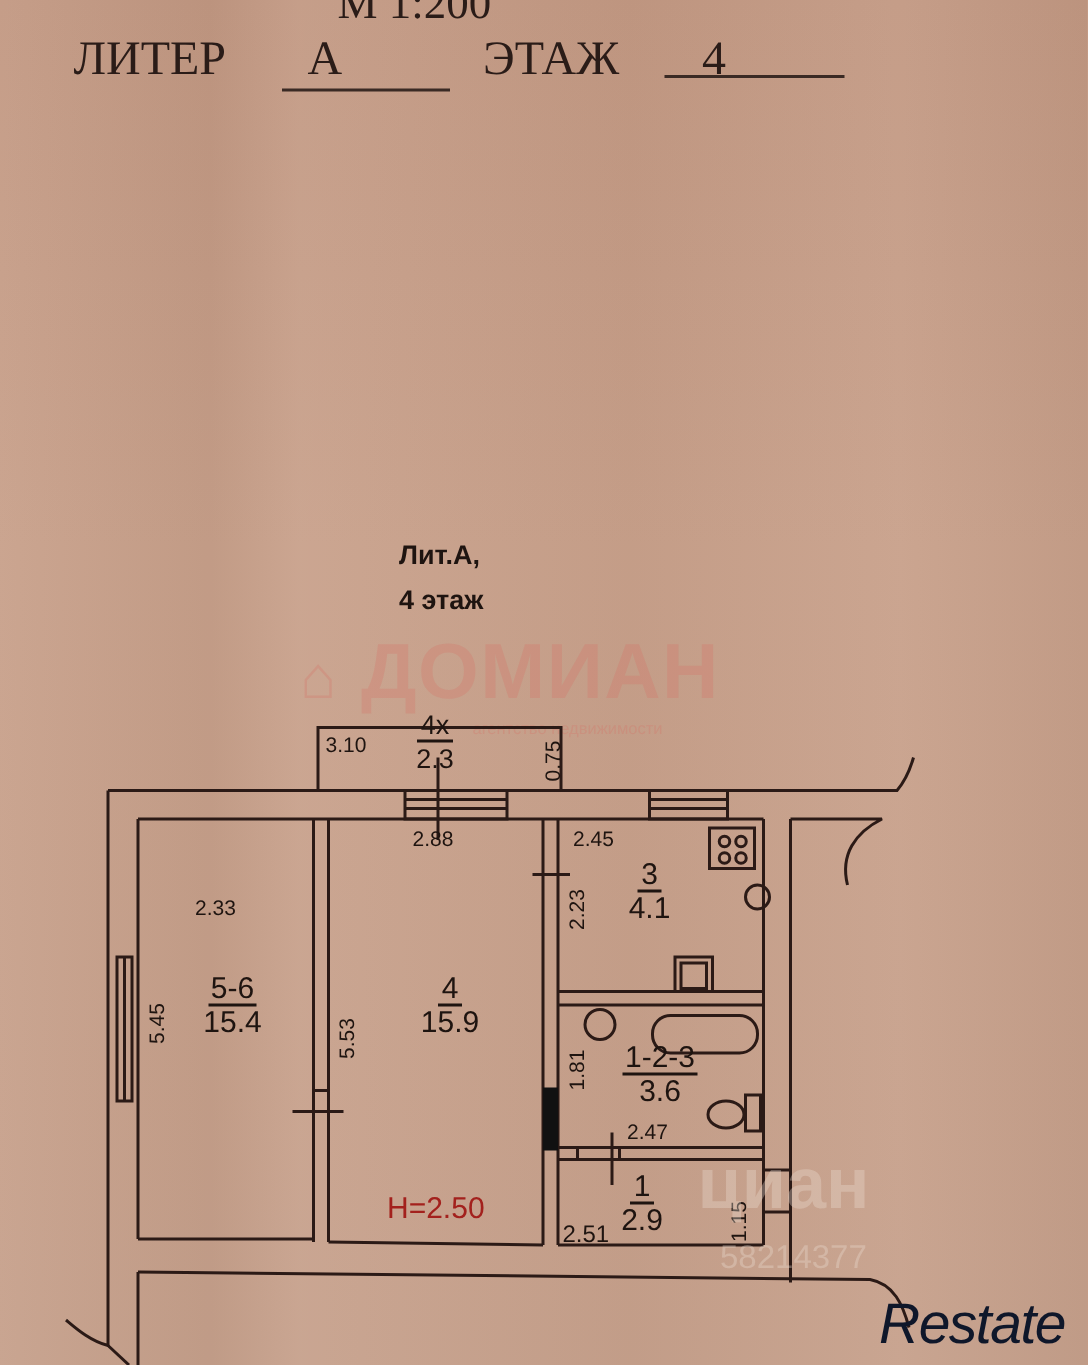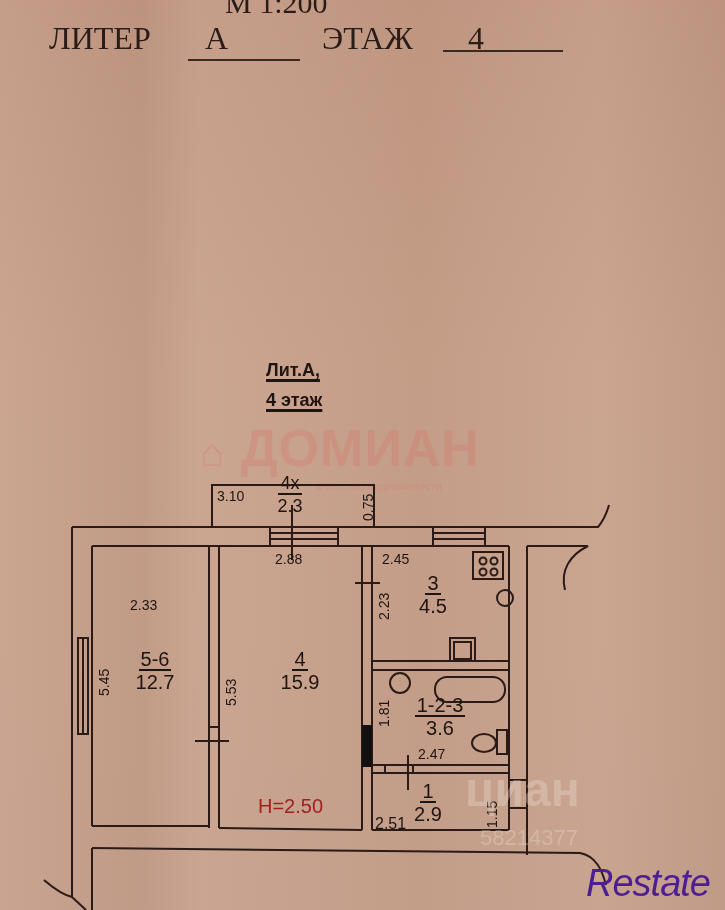--- a/index.html
+++ b/index.html
@@ -6,31 +6,31 @@
   body{width:725px;height:910px;overflow:hidden;background:#c49b85;position:relative;font-family:"Liberation Sans",sans-serif;}
   .paper{position:absolute;left:0;top:0;width:725px;height:910px;
     background:
       linear-gradient(90deg, rgba(255,255,255,0.05) 0px, rgba(0,0,0,0.03) 140px, rgba(255,255,255,0.06) 200px, rgba(0,0,0,0.02) 420px, rgba(255,255,255,0.05) 600px, rgba(0,0,0,0.03) 725px),
       linear-gradient(180deg,#c29882 0%,#c8a08a 40%,#c6a08b 100%);}
   .serif{font-family:"Liberation Serif",serif;color:#2a1c18;position:absolute;}
   .scale{left:225px;top:-14px;font-size:30px;}
   .hdr{top:20px;font-size:32px;}
   .uline{position:absolute;height:2px;background:#3a2a24;}
   .sans{font-family:"Liberation Sans",sans-serif;position:absolute;color:#1e1410;}
-  .title{left:266px;font-weight:bold;font-size:18px;text-decoration:underline;text-decoration-thickness:3px;text-underline-offset:3px;}
+  .title{left:266px;font-weight:bold;font-size:18px;text-decoration-thickness:3px;text-underline-offset:3px;}
   .watermark{position:absolute;left:200px;top:418px;font-size:52px;color:rgba(215,110,100,0.28);font-weight:bold;letter-spacing:1px;}
   .wm-sub{position:absolute;left:315px;top:480px;font-size:11px;color:rgba(215,110,100,0.28);}
   .wm2{position:absolute;left:465px;top:762px;font-size:48px;color:rgba(235,220,210,0.35);font-weight:bold;}
   .wm2-sub{position:absolute;left:480px;top:805px;font-size:22px;color:rgba(235,220,210,0.35);margin-top:20px;}
   .dim{position:absolute;font-size:14px;color:#1e1410;}
   .vdim{position:absolute;font-size:14px;color:#1e1410;transform:rotate(-90deg);transform-origin:left top;}
   .room{position:absolute;text-align:center;color:#1e1410;font-size:20px;line-height:22px;}
   .room .num{display:inline-block;border-bottom:2px solid #1e1410;padding:0 2px;line-height:20px;}
   .height{position:absolute;left:258px;top:795px;font-size:20px;color:#a3211d;}
-  .restate{position:absolute;left:586px;top:862px;font-size:38px;color:#4c1d95;font-style:italic;letter-spacing:-1px;}
+  .restate{position:absolute;left:586px;top:862px;font-size:38px;color:#0f172a;font-style:italic;letter-spacing:-1px;}
   svg{position:absolute;left:0;top:0;}
 </style>
 </head>
 <body>
 
 <div class="paper"></div>
 
 <div class="serif scale">М 1:200</div>
 <div class="serif hdr" style="left:49px;">ЛИТЕР</div>
 <div class="serif hdr" style="left:205px;">А</div>
@@ -132,33 +132,33 @@
 <div class="dim" style="left:217px;top:488px;">3.10</div>
 <div class="vdim" style="left:360px;top:521px;">0.75</div>
 
 <div class="dim" style="left:130px;top:551px;margin-top:46px;">2.33</div>
 <div class="dim" style="left:275px;top:551px;">2.88</div>
 <div class="dim" style="left:382px;top:551px;">2.45</div>
 
 <div class="vdim" style="left:96px;top:696px;">5.45</div>
 <div class="room" style="left:115px;top:648px;width:80px;">
   <span class="num">5-6</span><br>
-  <span>12.7</span>
+  <span>15.4</span>
 </div>
 
 <div class="vdim" style="left:223px;top:706px;">5.53</div>
 <div class="room" style="left:260px;top:648px;width:80px;">
   <span class="num">4</span><br>
   <span>15.9</span>
 </div>
 
 <div class="vdim" style="left:376px;top:620px;">2.23</div>
 <div class="room" style="left:408px;top:572px;width:50px;">
   <span class="num">3</span><br>
-  <span>4.5</span>
+  <span>4.1</span>
 </div>
 
 <div class="vdim" style="left:376px;top:727px;">1.81</div>
 <div class="room" style="left:400px;top:694px;width:80px;">
   <span class="num">1-2-3</span><br>
   <span>3.6</span>
 </div>
 <div class="dim" style="left:418px;top:746px;">2.47</div>
 
 <div class="dim" style="left:375px;top:815px;font-size:16px;">2.51</div>

